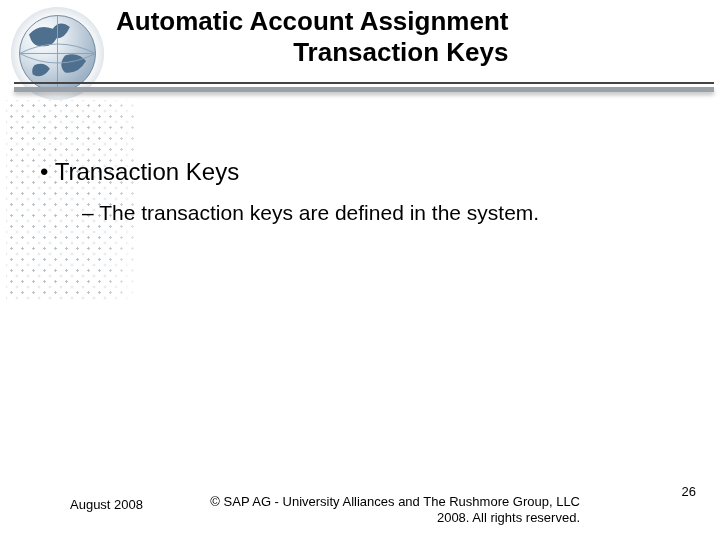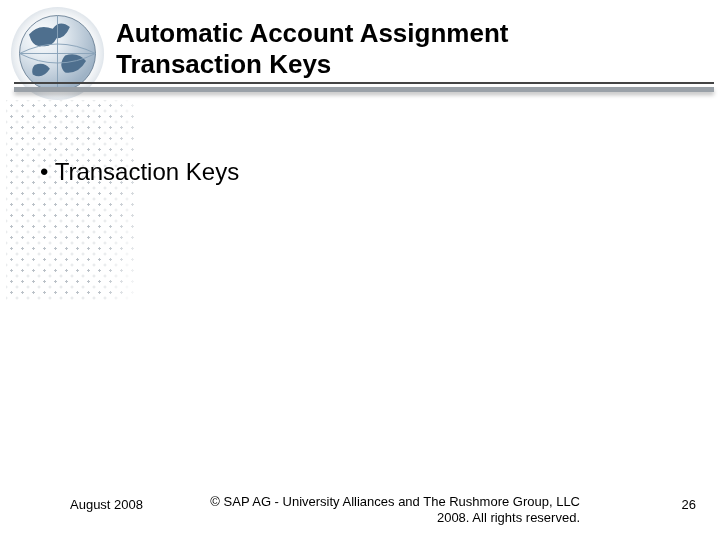--- a/index.html
+++ b/index.html
@@ -1,20 +1,20 @@
 <!DOCTYPE html>
 <html><head>
 <meta charset="utf-8">
 <style>
   * { margin: 0; padding: 0; box-sizing: border-box; }
   html, body { width: 720px; height: 540px; font-family: Arial, Helvetica, sans-serif; color: #000; background: #fff; overflow: hidden; }
   .slide { position: relative; width: 720px; height: 540px; background: #fff; }
   .header { position: relative; height: 120px; }
   .globe { position: absolute; left: 10px; top: 6px; width: 95px; height: 95px; }
-  .title { position: absolute; left: 116px; top: 18px; font-size: 26px; font-weight: bold; line-height: 1.2; max-width: 560px; }
+  .title { position: absolute; left: 116px; top: 6px; font-size: 26px; font-weight: bold; line-height: 1.2; max-width: 560px; text-align: right; }
   .underline-zone { position: absolute; left: 14px; top: 82px; width: 700px; }
   .hr-top { border: none; border-top: 2px solid #444; margin-bottom: 3px; }
   .hr-bot { border: none; border-top: 5px solid #9aa1a8; box-shadow: 0 3px 4px rgba(0,0,0,.25); }
   .dot-strip { position: absolute; left: 6px; top: 100px; width: 130px; height: 200px;
     background-image:
       radial-gradient(circle, rgba(170,178,186,.8) 1px, transparent 1.3px),
       radial-gradient(circle, rgba(170,178,186,.35) 1px, transparent 1.3px);
     background-size: 11px 11px, 11px 11px;
     background-position: 0 0, 5.5px 5.5px;
     -webkit-mask-image: linear-gradient(180deg, rgba(0,0,0,.0) 0%, rgba(0,0,0,.55) 8%, rgba(0,0,0,.55) 55%, rgba(0,0,0,0) 100%), linear-gradient(90deg, rgba(0,0,0,1) 0%, rgba(0,0,0,1) 75%, rgba(0,0,0,0) 100%);
@@ -23,21 +23,21 @@
   }
   .content { position: absolute; left: 40px; top: 158px; right: 46px; }
   .bullet1 { font-size: 24px; margin-bottom: 14px; }
   .bullet1::before { content: "• "; }
   .sublist { margin-left: 42px; }
   .sub { font-size: 21px; line-height: 1.25; text-indent: -16px; padding-left: 16px; margin-bottom: 6px; }
   .sub::before { content: "– "; }
   .footer { position: absolute; left: 0; right: 0; bottom: 22px; font-size: 13px; }
   .f-date { position: absolute; left: 70px; bottom: 6px; }
   .f-copy { position: absolute; left: 210px; bottom: -8px; width: 370px; text-align: right; line-height: 1.25; }
-  .f-page { position: absolute; right: 24px; bottom: 6px; }
+  .f-page { position: absolute; right: 24px; bottom: 19px; }
 </style>
 </head>
 <body>
 
 <div class="slide">
 
   <div class="header">
     <svg class="globe" viewBox="0 0 100 100">
       <defs>
         <radialGradient id="shine" cx="30%" cy="28%" r="75%">
@@ -72,20 +72,21 @@
     <div class="underline-zone">
       <hr class="hr-top">
       <hr class="hr-bot">
     </div>
     <div class="dot-strip"></div>
   </div>
 
   <div class="content">
     <p class="bullet1">Transaction Keys</p>
     <div class="sublist">
+      <p class="sub">The transaction keys are defined in the system.</p>
     </div>
   </div>
 
   <div class="footer">
     <div class="f-date">August 2008</div>
     <div class="f-copy">© SAP AG - University Alliances and The Rushmore Group, LLC 2008. All rights reserved.</div>
     <div class="f-page">26</div>
   </div>
 
 </div>

